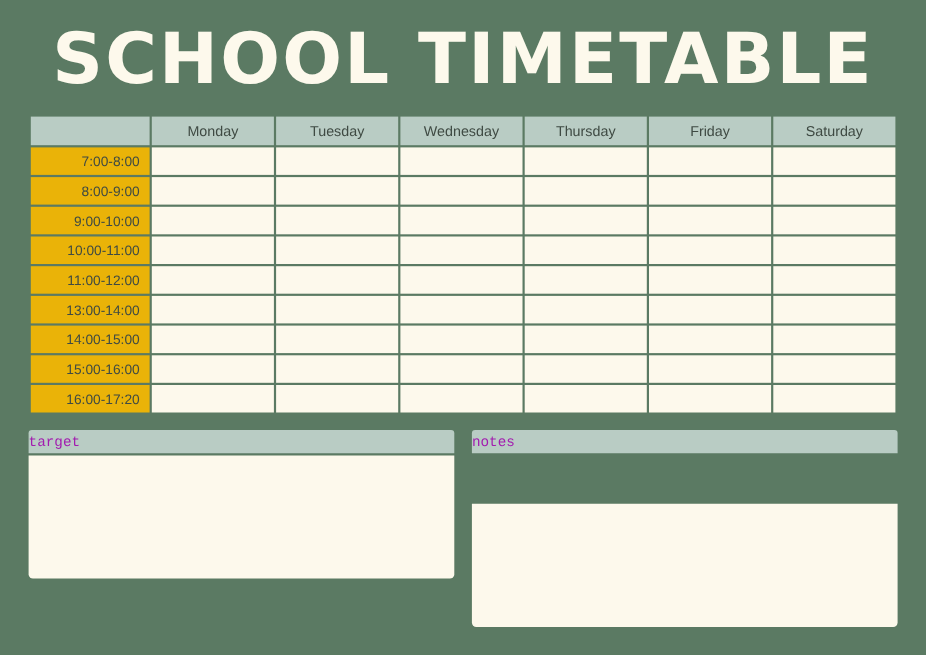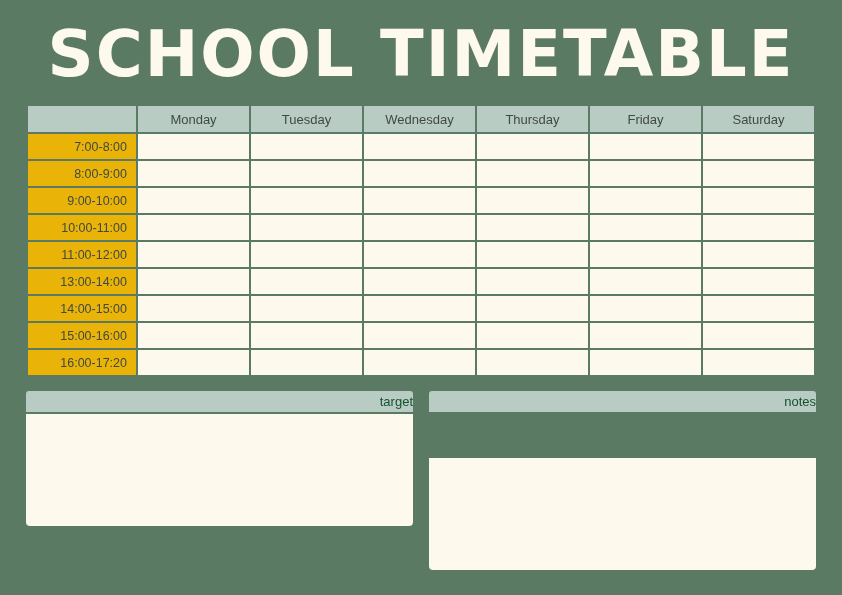--- a/index.html
+++ b/index.html
@@ -77,26 +77,27 @@
     gap: 16px;
   }
   .panel {
     display: flex;
     flex-direction: column;
   }
   .panel.target { width: 387px; }
   .panel.notes { width: 387px; gap: 44px; }
   .panel-header {
     background: #b9ccc4;
-    color: #14532d;
+    color: #a21caf;
     font-size: 13px;
-    text-align: right;
+    text-align: left;
     height: 21px;
     line-height: 21px;
     border-radius: 3px 3px 0 0;
+    font-family: Liberation Mono, monospace;
   }
   .panel-body {
     background: #fdf9ec;
     height: 112px;
     border-radius: 0 0 4px 4px;
     margin-top: 2px;
   }
 </style>
 </head>
 <body>

